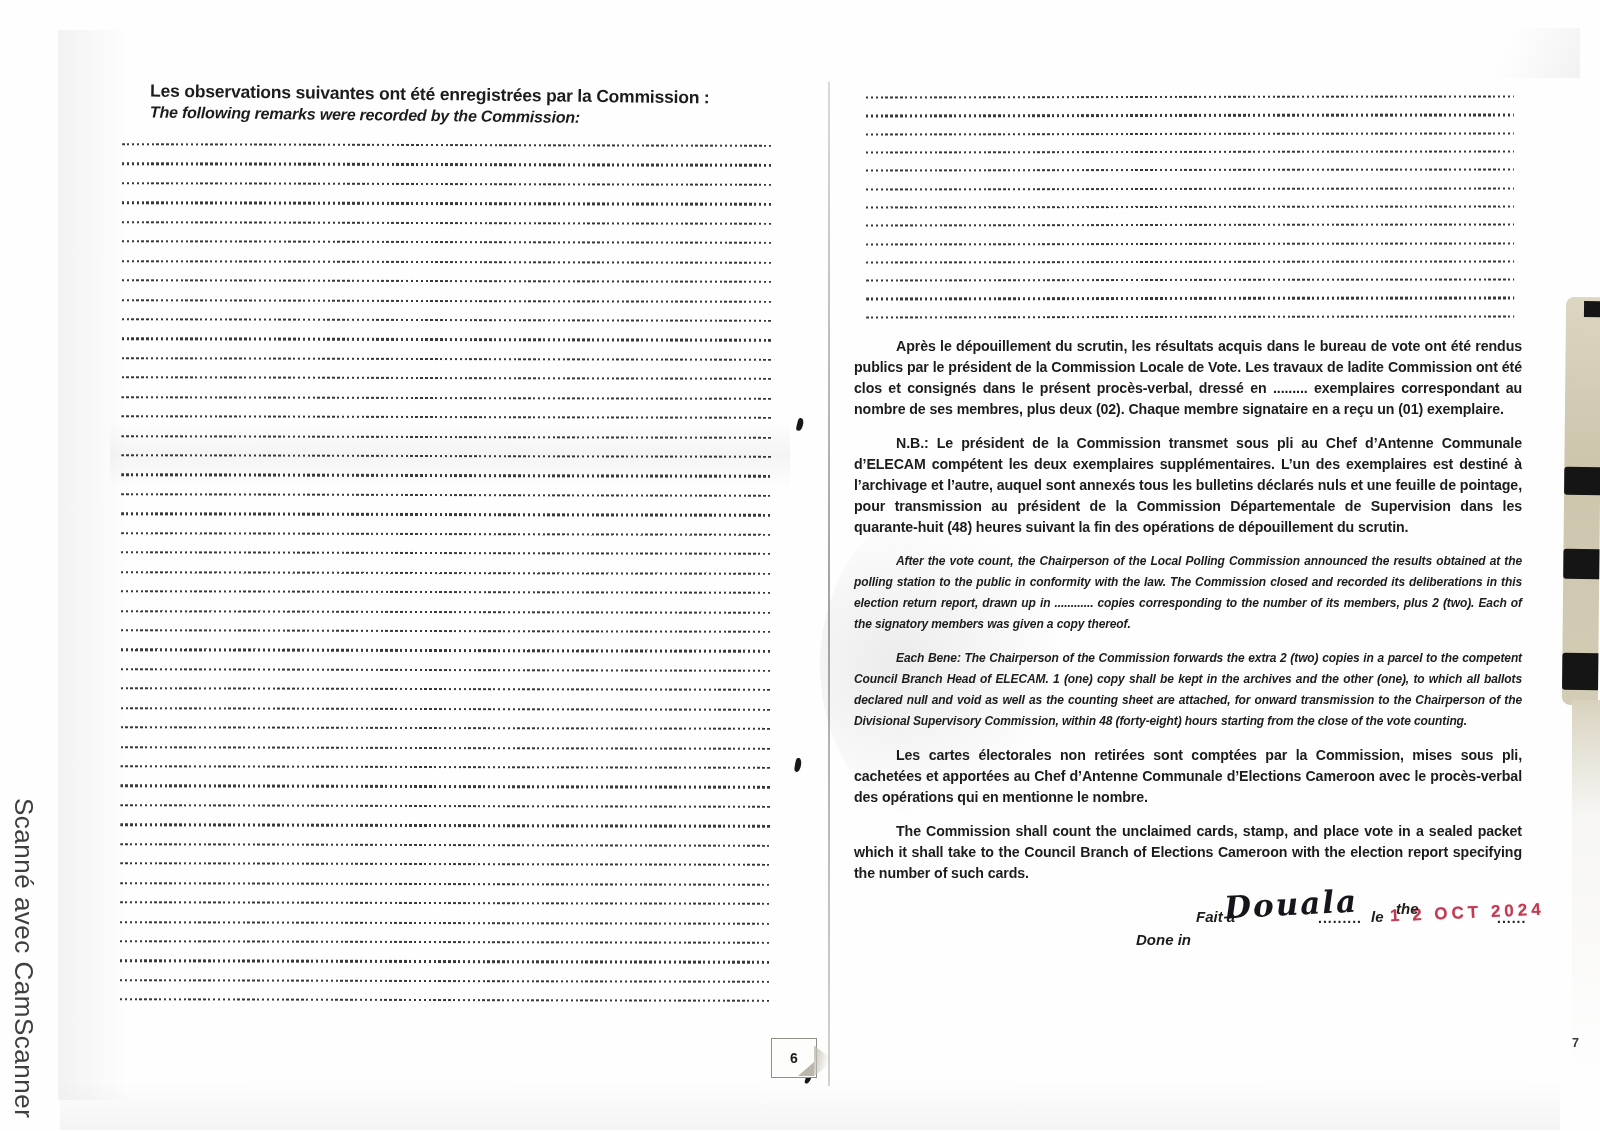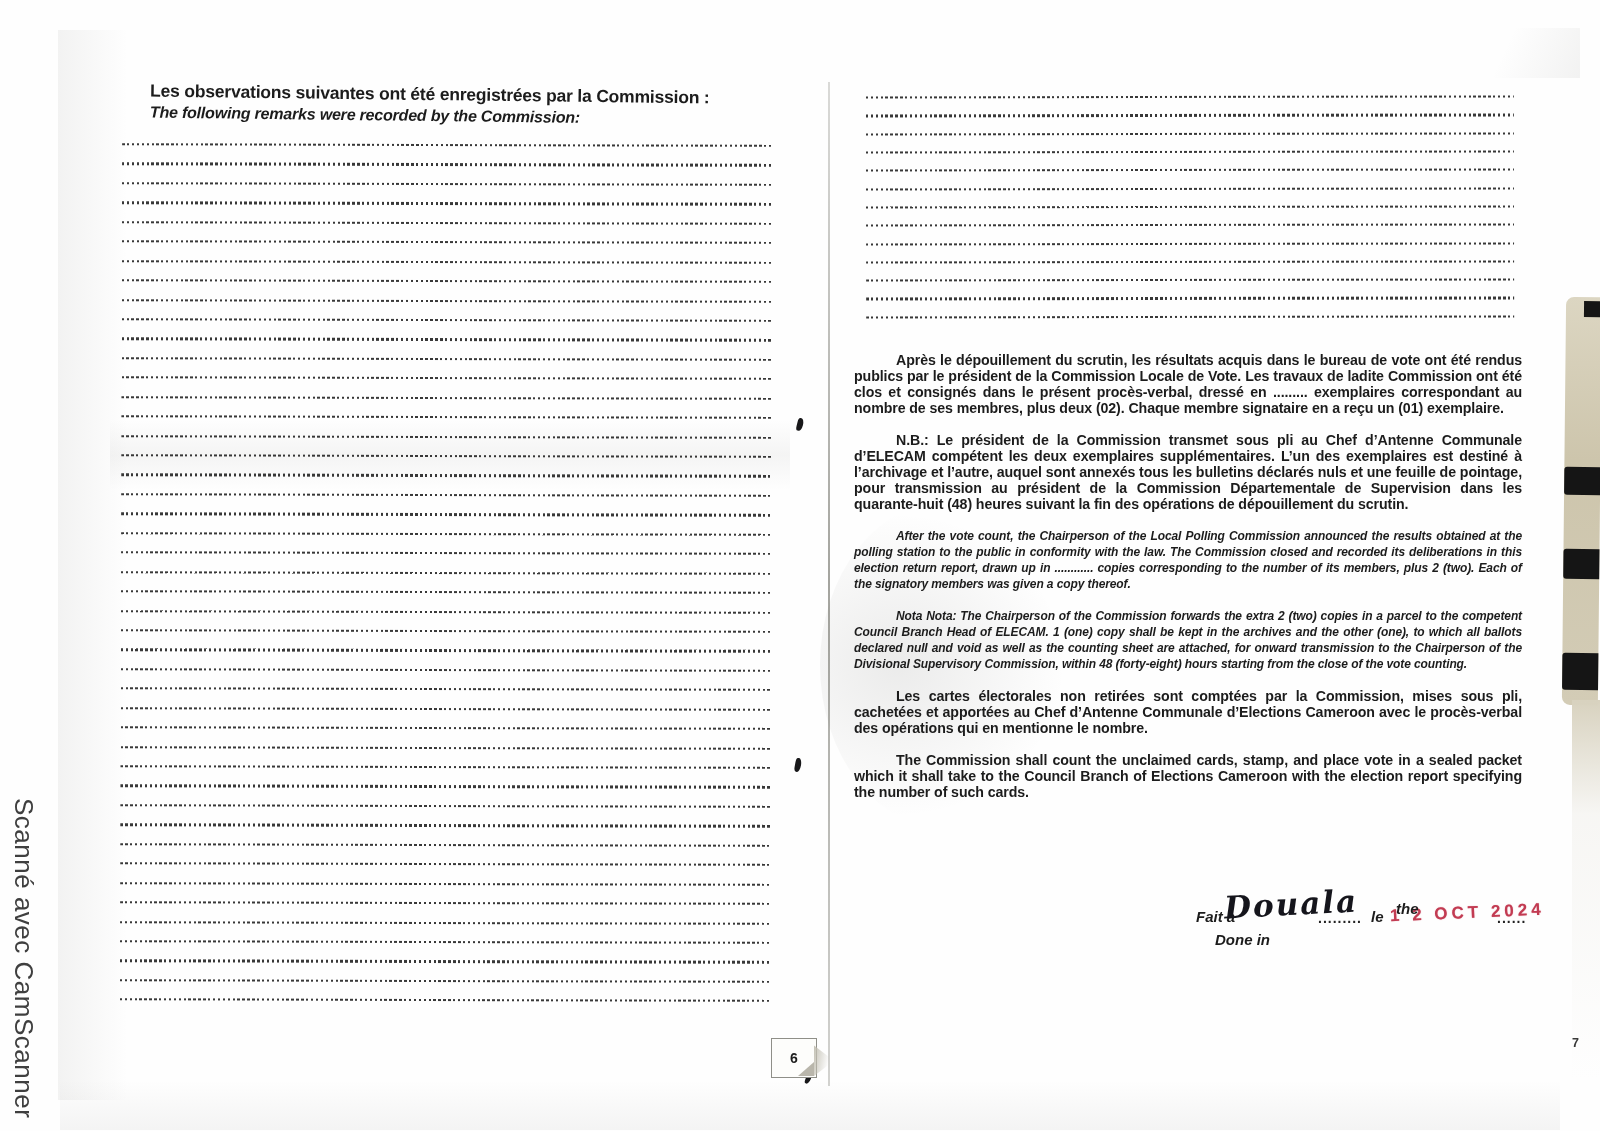--- a/index.html
+++ b/index.html
@@ -48,21 +48,21 @@
     font-size:14px;font-weight:700;}
   #page6-fold{position:absolute;left:798px;top:1062px;width:0;height:0;
     border-left:16px solid rgba(0,0,0,0);border-bottom:14px solid #b9b6ab;}
   #page6-curl{position:absolute;left:814px;top:1042px;width:20px;height:34px;
     background:linear-gradient(100deg,#c2bfb2,rgba(0,0,0,0) 70%);
     clip-path:polygon(0 10%,100% 55%,0 100%);}
   #page7-number{position:absolute;left:1572px;top:1036px;font-size:12.5px;font-weight:700;color:#2e2e2e;}
 
   
   #right-column{position:absolute;left:854px;top:336px;width:668px;text-align:justify;}
-  #right-column p{margin:16px 0 13px 0;text-indent:42px;font-size:14.2px;line-height:16px;letter-spacing:-.1px;}
+  #right-column p{margin:0 0 13px 0;text-indent:42px;font-size:14.2px;line-height:21px;letter-spacing:-.1px;}
   #right-column p.fr{font-weight:700;}
   #right-column p.en{font-weight:700;font-style:italic;font-size:12px;}
   #right-column p.en-upright{font-weight:700;}
   #right-column .plabel{font-weight:800;}
   #right-column p.tight{margin-bottom:0;}
 
   
   .sig-label{position:absolute;font-size:15px;font-weight:700;font-style:italic;}
   #sig-place-script{position:absolute;left:1224px;top:886px;font-family:"DejaVu Serif",serif;
     font-style:italic;font-size:31px;font-weight:700;letter-spacing:2px;color:#15151c;
@@ -182,38 +182,38 @@
       <span>Après le dépouillement du scrutin, les résultats acquis dans le bureau de vote ont été rendus publics par le président de la Commission Locale de Vote. Les travaux de ladite Commission ont été clos et consignés dans le présent procès-verbal, dressé en ......... exemplaires correspondant au nombre de ses membres, plus deux (02). Chaque membre signataire en a reçu un (01) exemplaire.</span>
     </p>
     <p class="fr">
       <span class="plabel">N.B.:</span>
       <span>Le président de la Commission transmet sous pli au Chef d’Antenne Communale d’ELECAM compétent les deux exemplaires supplémentaires. L’un des exemplaires est destiné à l’archivage et l’autre, auquel sont annexés tous les bulletins déclarés nuls et une feuille de pointage, pour transmission au président de la Commission Départementale de Supervision dans les quarante-huit (48) heures suivant la fin des opérations de dépouillement du scrutin.</span>
     </p>
     <p class="en">
       <span>After the vote count, the Chairperson of the Local Polling Commission announced the results obtained at the polling station to the public in conformity with the law. The Commission closed and recorded its deliberations in this election return report, drawn up in ............ copies corresponding to the number of its members, plus 2 (two). Each of the signatory members was given a copy thereof.</span>
     </p>
     <p class="en">
-      <span class="plabel">Nota Nota:</span>
+      <span class="plabel">Each Bene:</span>
       <span>The Chairperson of the Commission forwards the extra 2 (two) copies in a parcel to the competent Council Branch Head of ELECAM. 1 (one) copy shall be kept in the archives and the other (one), to which all ballots declared null and void as well as the counting sheet are attached, for onward transmission to the Chairperson of the Divisional Supervisory Commission, within 48 (forty-eight) hours starting from the close of the vote counting.</span>
     </p>
     <p class="fr">
       <span>Les cartes électorales non retirées sont comptées par la Commission, mises sous pli, cachetées et apportées au Chef d’Antenne Communale d’Elections Cameroon avec le procès-verbal des opérations qui en mentionne le nombre.</span>
     </p>
     <p class="en-upright">
       <span>The Commission shall count the unclaimed cards, stamp, and place vote in a sealed packet which it shall take to the Council Branch of Elections Cameroon with the election report specifying the number of such cards.</span>
     </p>
   </div>
 
   <span class="sig-label" style="left:1196px;top:908px;">Fait à</span>
   <span id="sig-place-script">Douala</span>
   <span class="sig-dots" style="left:1318px;top:910px;">.........</span>
   <span class="sig-label" style="left:1371px;top:908px;text-align:center;">le</span>
   <span id="sig-date-stamp" style="color: rgb(194, 59, 82);">1 2 OCT 2024</span>
   <span class="sig-dots" style="left:1497px;top:910px;">......</span>
-  <span class="sig-label" style="left:1215px;top:931px;">Done in</span>
+  <span class="sig-label" style="left:1136px;top:931px;">Done in</span>
   <span class="sig-label" style="left:1396px;top:900px;">the</span>
 
   <span id="page7-number">7</span>
 
   <div id="edge-strip">
     <div class="edge-block" id="edge-block-1"></div>
     <div class="edge-block" id="edge-block-2"></div>
     <div class="edge-block" id="edge-block-3"></div>
     <div class="edge-block" id="edge-block-4"></div>
   </div>

